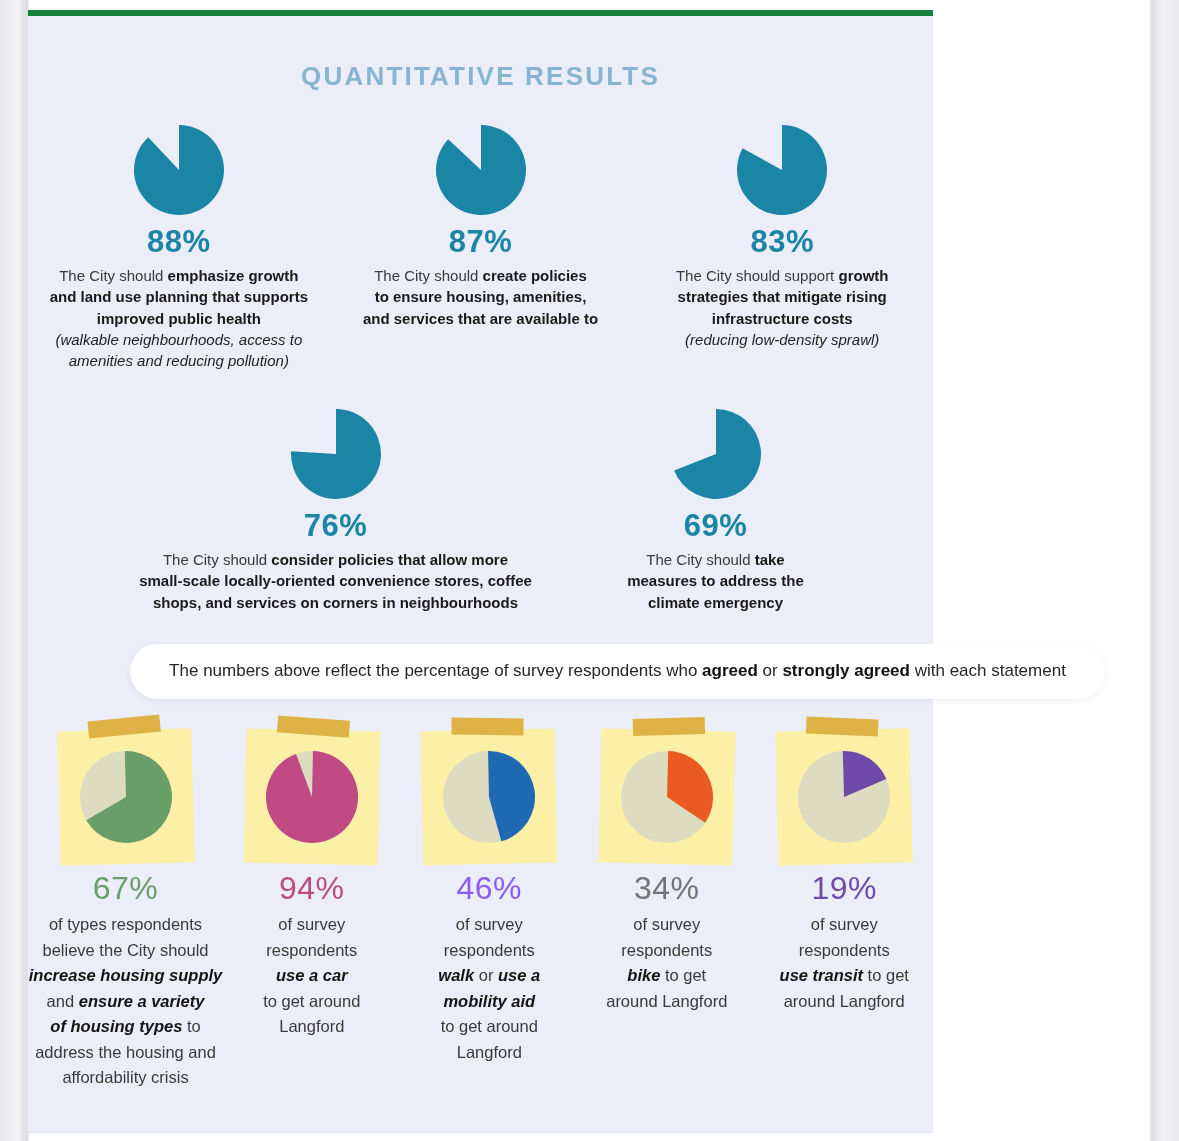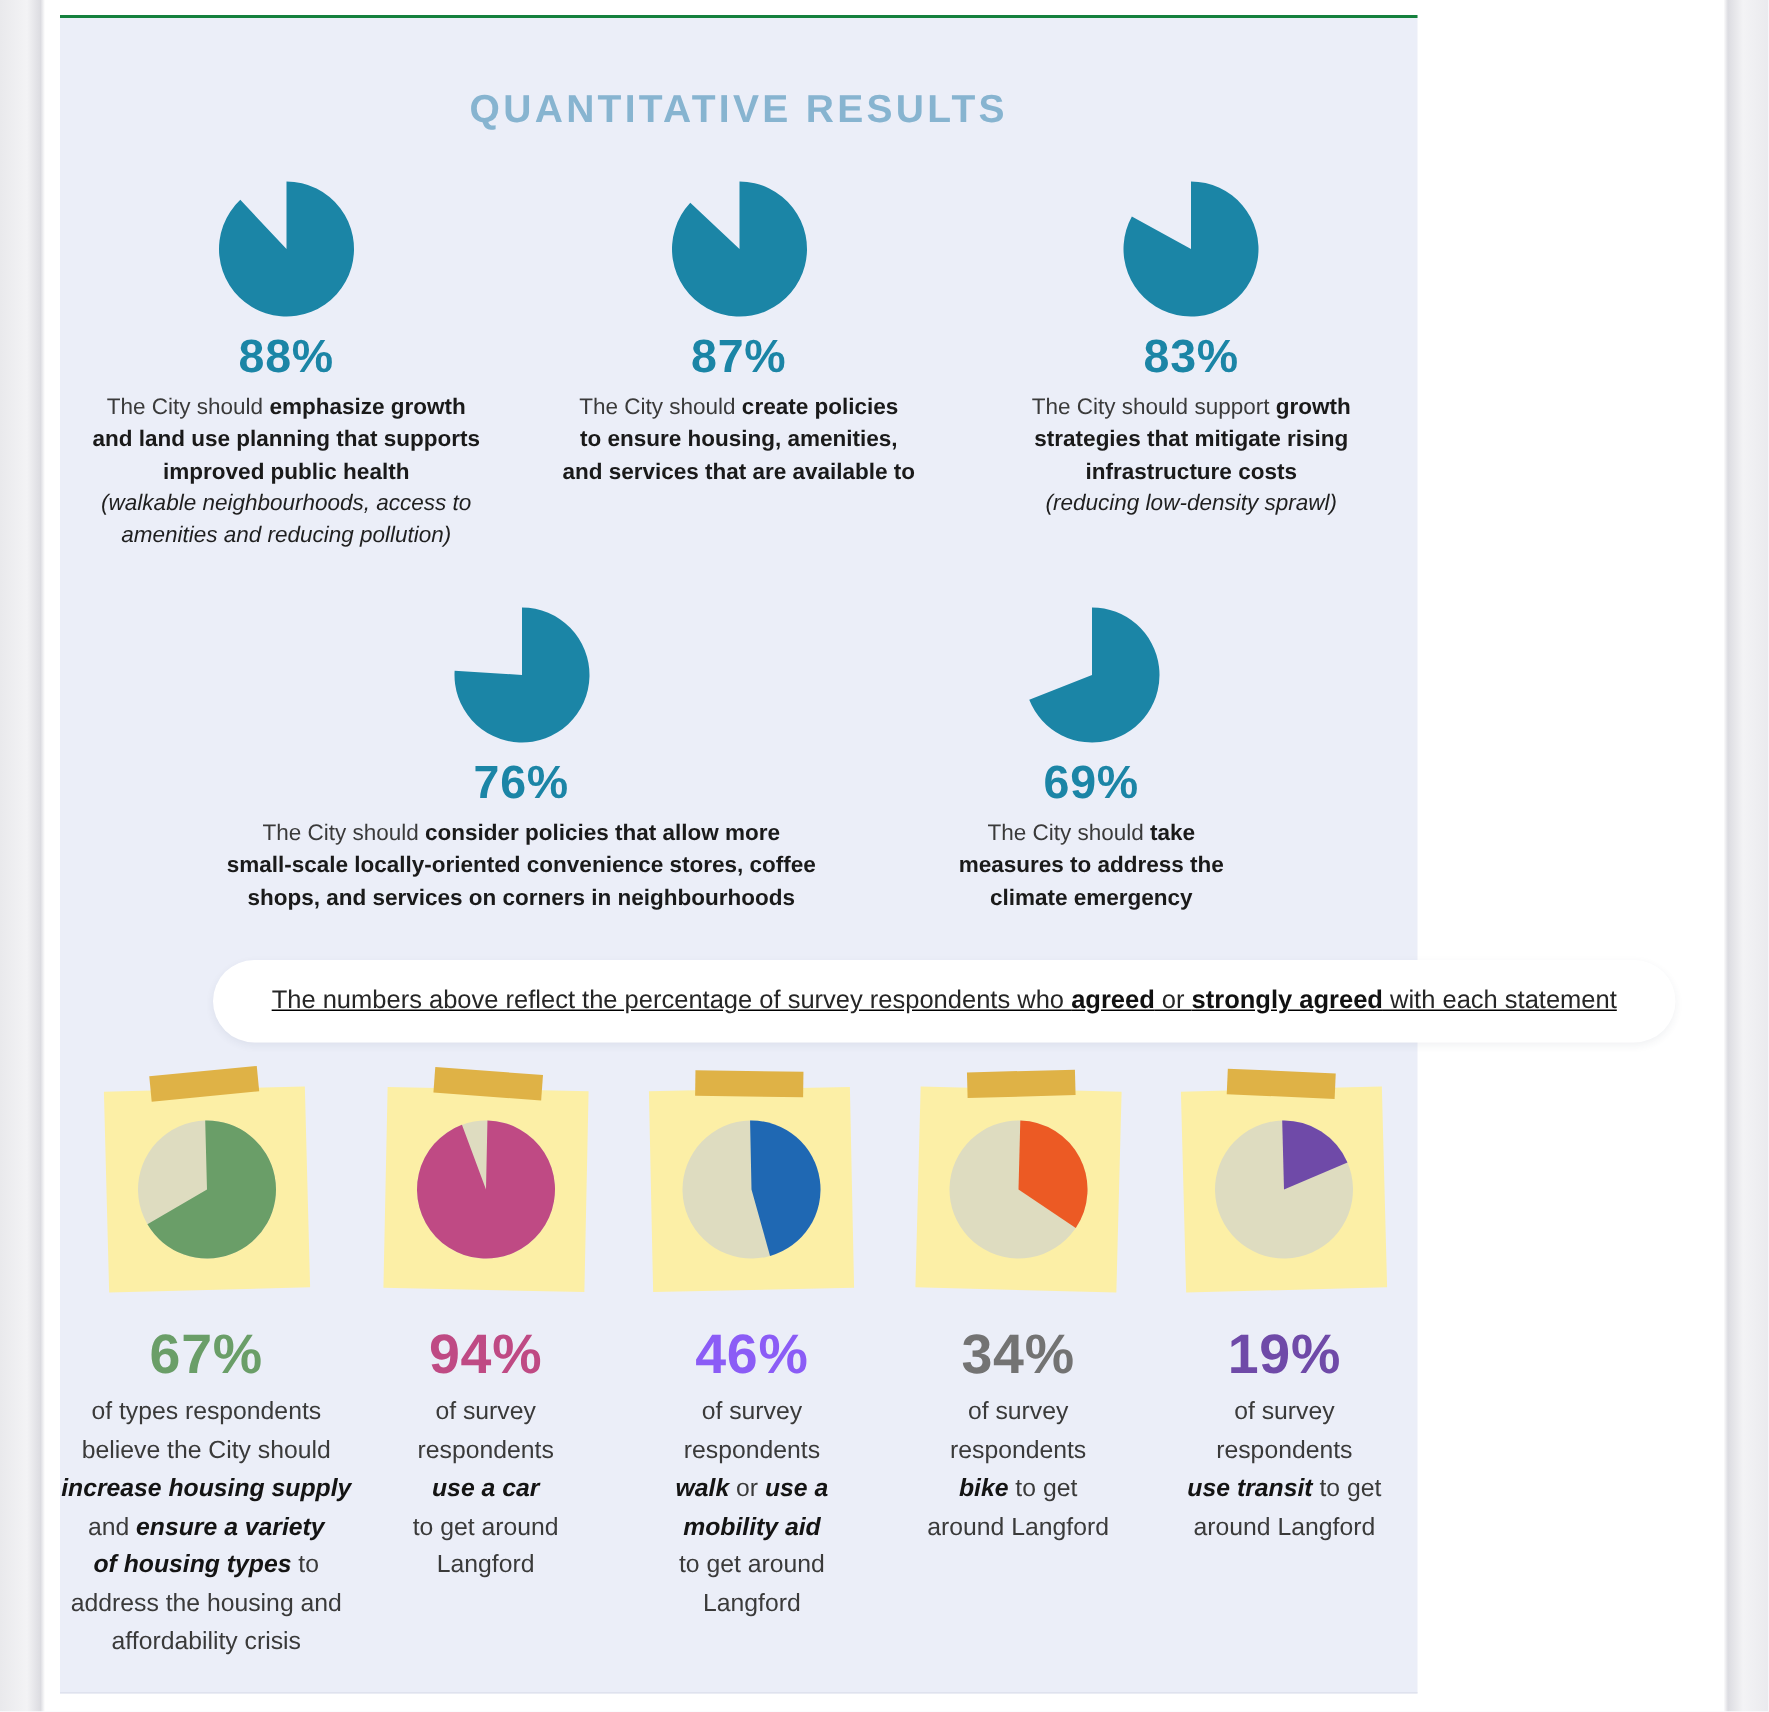--- a/index.html
+++ b/index.html
@@ -20,26 +20,26 @@
     position: absolute;
     left: 0; top: 0;
     width: 1179px; height: 1141px;
     background: linear-gradient(to right,
         #e9e9ec 0px, #f3f3f5 18px, #dcdce1 27px,
         #ffffff 30px, #ffffff 1149px,
         #dcdce1 1152px, #f3f3f5 1162px, #eaeaee 1179px);
   }
   .panel {
     position: absolute;
-    left: 40px;
+    left: 28px;
     top: 10px;
     width: 905px;
     height: 1116px;
     background: #ebeef8;
-    border-top: 2px solid #15803d;
+    border-top: 6px solid #15803d;
     border-bottom: 1px solid #dfe2ee;
   }
   .panel-inner {
     position: relative;
     width: 100%;
     height: 100%;
   }
 
   .title {
     position: absolute;
@@ -105,21 +105,20 @@
     width: 975px;
     height: 55px;
     background: #ffffff;
     border-radius: 28px;
     box-shadow: 0 2px 6px rgba(40,50,80,0.07);
     display: flex;
     align-items: center;
     justify-content: center;
     box-sizing: border-box;
     padding: 0 22px;
-    text-decoration: underline;
   }
   .callout-text {
     font-size: 17px;
     color: #262626;
     text-align: center;
     line-height: 1.3;
   }
   .callout-text b { font-weight: bold; color: #111; }
 
   
@@ -159,23 +158,22 @@
     top: -12px;
     left: 50%;
     width: 72px;
     height: 17px;
     background: #dfb246;
     transform-origin: center;
   }
   .sticky-pie { width: 96px; height: 96px; display: block; }
 
   .pct-note {
-    font-size: 37px;
-    font-weight: bold;
-    margin-top: 16px;
+    font-size: 32px;
+    font-weight: normal;
     line-height: 1;
     letter-spacing: 0.5px;
   }
   .note-text {
     margin-top: 8px;
     text-align: center;
     font-size: 16.5px;
     line-height: 1.55;
     color: #3a3a3a;
   }

